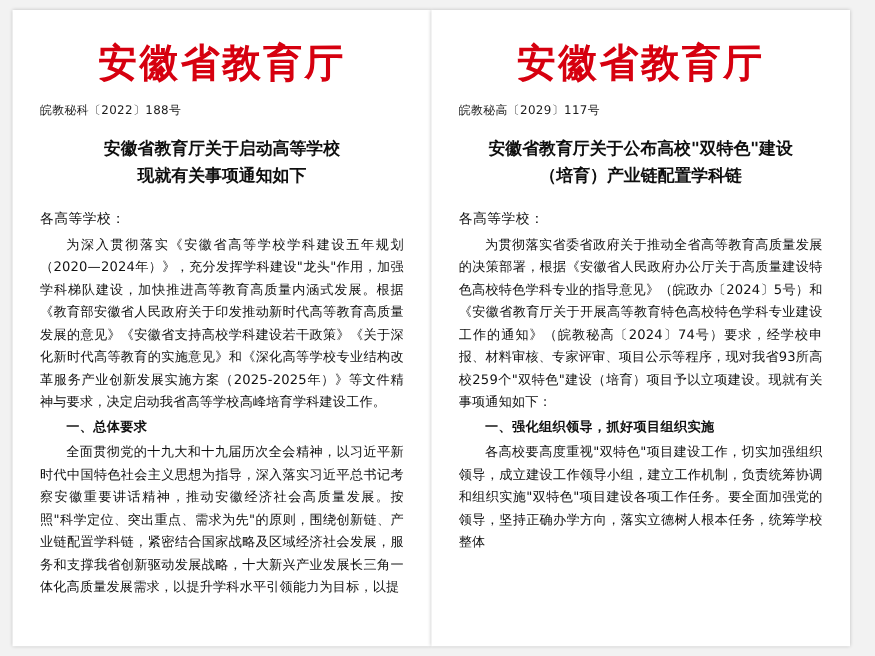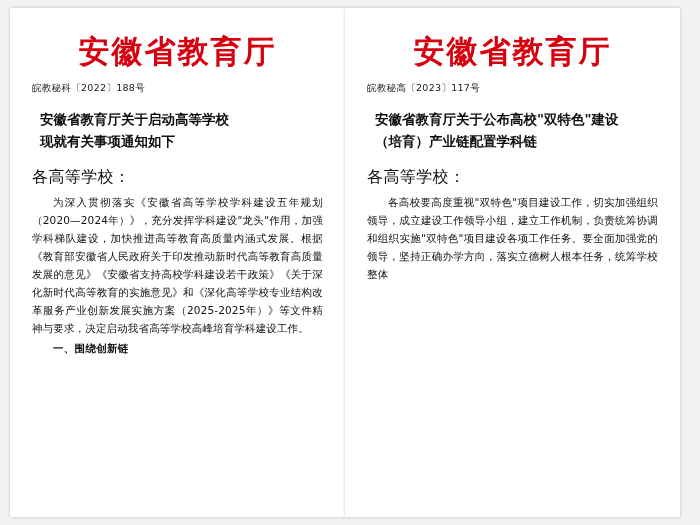--- a/index.html
+++ b/index.html
@@ -46,31 +46,31 @@
     white-space: nowrap;
   }
   .doc-number {
     font-size: 9.5px;
     color: #1a1a1a;
     margin-bottom: 7px;
     padding-right: 6px;
     letter-spacing: 0.3px;
   }
   .doc-title {
-    text-align: left;
+    text-align: center;
     font-size: 13.5px;
     font-weight: bold;
     color: #0f0f0f;
     line-height: 1.65;
     margin: 6px 8px 10px 8px;
     font-family: "DejaVu Serif", "Liberation Serif", serif;
   }
   .doc-title div { white-space: nowrap; }
   .salutation {
-    font-size: 16px;
+    font-size: 11px;
     color: #111;
     margin: 4px 0 5px 0;
     letter-spacing: 0.4px;
   }
   .para {
     font-size: 10.5px;
     color: #111;
     line-height: 1.72;
     text-align: justify;
     text-justify: inter-character;
@@ -100,30 +100,33 @@
   <div class="doc">
     <div class="doc-header">安徽省教育厅</div>
     <div class="doc-number">皖教秘科〔2022〕188号</div>
     <div class="doc-title">
       <div>安徽省教育厅关于启动高等学校</div>
       <div>现就有关事项通知如下</div>
     </div>
     <div class="doc-body">
       <div class="salutation">各高等学校：</div>
       <p class="para">为深入贯彻落实《安徽省高等学校学科建设五年规划（2020—2024年）》，充分发挥学科建设"龙头"作用，加强学科梯队建设，加快推进高等教育高质量内涵式发展。根据《教育部安徽省人民政府关于印发推动新时代高等教育高质量发展的意见》《安徽省支持高校学科建设若干政策》《关于深化新时代高等教育的实施意见》和《深化高等学校专业结构改革服务产业创新发展实施方案（2025-2025年）》等文件精神与要求，决定启动我省高等学校高峰培育学科建设工作。</p>
-      <div class="section-head">一、围绕创新链</div>
+      <div class="section-head">一、总体要求</div>
+      <p class="para">全面贯彻党的十九大和十九届历次全会精神，以习近平新时代中国特色社会主义思想为指导，深入落实习近平总书记考察安徽重要讲话精神，推动安徽经济社会高质量发展。按照"科学定位、突出重点、需求为先"的原则，围绕创新链、产业链配置学科链，紧密结合国家战略及区域经济社会发展，服务和支撑我省创新驱动发展战略，十大新兴产业发展长三角一体化高质量发展需求，以提升学科水平引领能力为目标，以提</p>
     </div>
   </div>
 
   <div class="doc">
     <div class="doc-header">安徽省教育厅</div>
-    <div class="doc-number">皖教秘高〔2023〕117号</div>
+    <div class="doc-number">皖教秘高〔2029〕117号</div>
     <div class="doc-title">
       <div>安徽省教育厅关于公布高校"双特色"建设</div>
       <div>（培育）产业链配置学科链</div>
     </div>
     <div class="doc-body">
       <div class="salutation">各高等学校：</div>
+      <p class="para">为贯彻落实省委省政府关于推动全省高等教育高质量发展的决策部署，根据《安徽省人民政府办公厅关于高质量建设特色高校特色学科专业的指导意见》（皖政办〔2024〕5号）和《安徽省教育厅关于开展高等教育特色高校特色学科专业建设工作的通知》（皖教秘高〔2024〕74号）要求，经学校申报、材料审核、专家评审、项目公示等程序，现对我省93所高校259个"双特色"建设（培育）项目予以立项建设。现就有关事项通知如下：</p>
+      <div class="section-head">一、强化组织领导，抓好项目组织实施</div>
       <p class="para">各高校要高度重视"双特色"项目建设工作，切实加强组织领导，成立建设工作领导小组，建立工作机制，负责统筹协调和组织实施"双特色"项目建设各项工作任务。要全面加强党的领导，坚持正确办学方向，落实立德树人根本任务，统筹学校整体</p>
     </div>
   </div>
 
 </div>
 
 </body></html>

